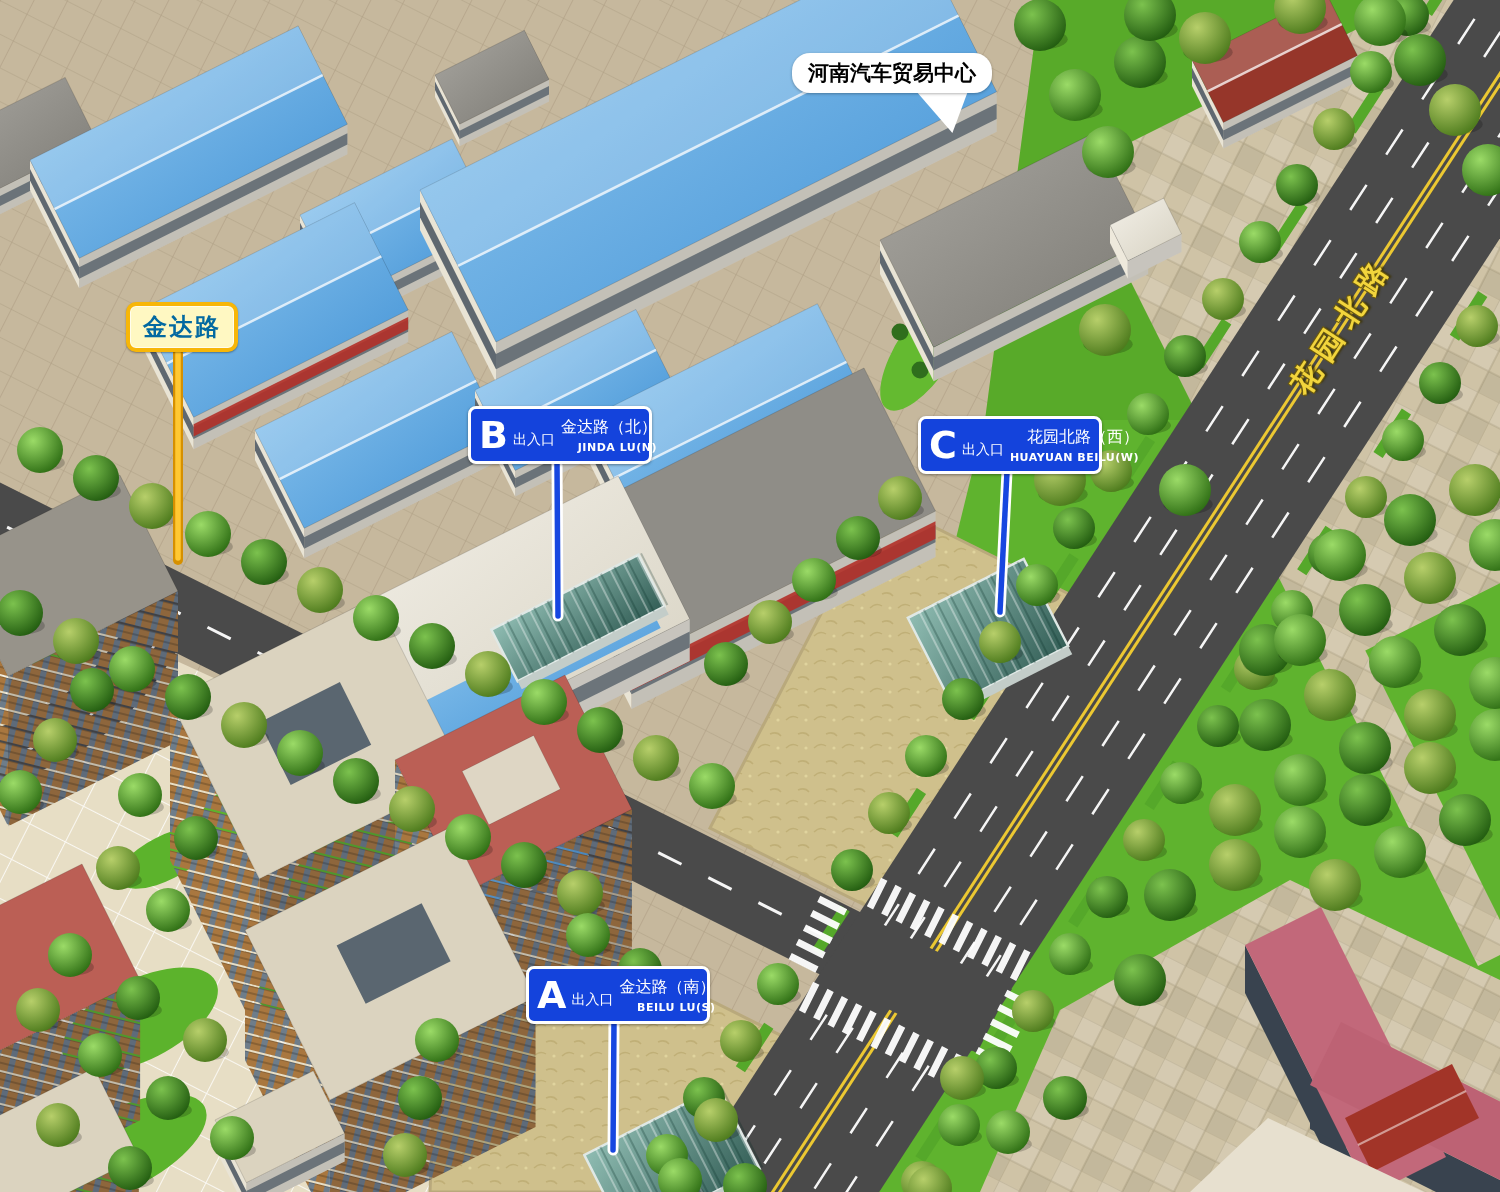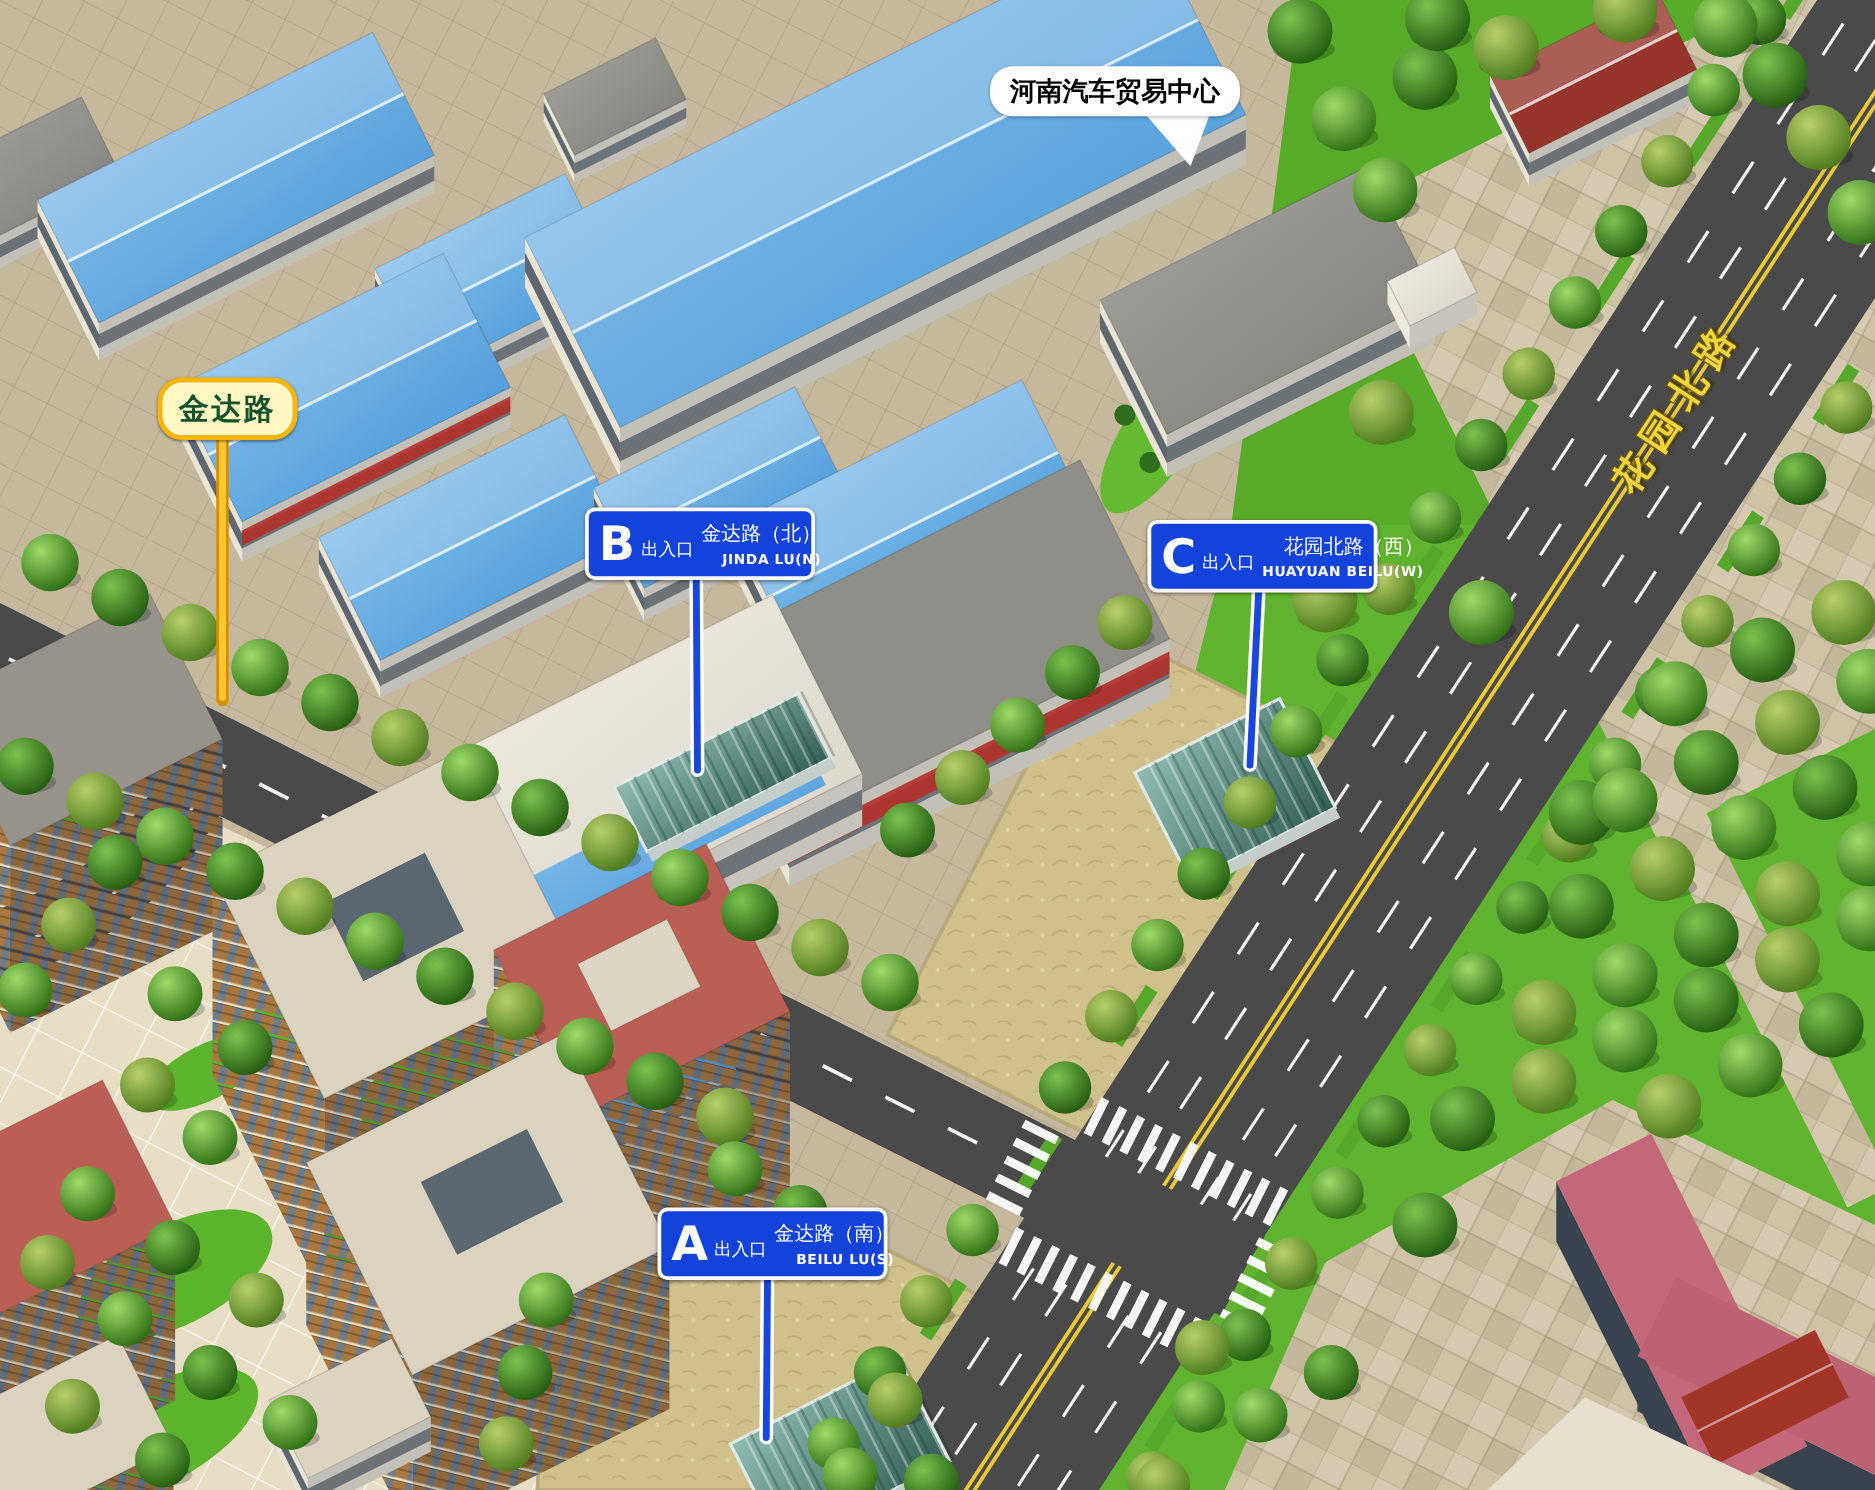--- a/index.html
+++ b/index.html
@@ -5,22 +5,22 @@
   html,body{margin:0;padding:0;background:#222;}
   #stage{position:relative;width:1500px;height:1192px;overflow:hidden;
          font-family:"DejaVu Sans","Liberation Sans",sans-serif;background:#c6b89d;}
   #scene{position:absolute;left:0;top:0;}
   .callout{position:absolute;left:792px;top:53px;width:200px;height:40px;background:var(--callout-bg,#fff);
     border-radius:18px;display:flex;align-items:center;justify-content:center;font-size:21px;font-weight:600;
     color:#000;box-shadow:0 1px 3px rgba(0,0,0,.3);z-index:6;}
   .callout-tail{position:absolute;left:916px;top:91px;width:52px;height:42px;background:var(--callout-bg,#fff);
     clip-path:polygon(0 0,100% 0,70% 100%);z-index:5;}
   .ysign{position:absolute;left:126px;top:302px;width:104px;height:42px;background:var(--sign-yellow-fill,#fff8c2);
-    border:4px solid var(--sign-yellow-border,#f7b608);border-radius:20px;display:flex;align-items:center;
-    justify-content:center;font-size:24px;font-weight:bold;color:#14532d;letter-spacing:2px;z-index:6;
+    border:4px solid var(--sign-yellow-border,#f7b608);border-radius:10px;display:flex;align-items:center;
+    justify-content:center;font-size:24px;font-weight:bold;color:#0369a1;letter-spacing:2px;z-index:6;
     box-shadow:0 1px 2px rgba(0,0,0,.35), inset 0 0 0 1px rgba(255,255,255,.7);font-family:Liberation Mono, monospace;}
   .esign{position:absolute;display:flex;align-items:center;gap:6px;background:var(--sign-blue,#1443dc);
     border:3px solid #fff;border-radius:8px;color:#fff;width:184px;height:58px;box-sizing:border-box;
     padding:4px 8px;box-shadow:0 1px 3px rgba(0,0,0,.4);z-index:6;}
   .esign .lft{display:flex;align-items:flex-end;gap:5px;}
   .esign .letter{font-size:38px;font-weight:bold;line-height:.95;}
   .esign .gate{font-size:14px;padding-bottom:4px;white-space:nowrap;}
   .esign .rgt{flex:1;display:flex;flex-direction:column;align-items:flex-end;justify-content:center;gap:3px;}
   .esign .cn{font-size:16px;white-space:nowrap;}
   .esign .en{font-size:11px;font-weight:bold;white-space:nowrap;letter-spacing:.5px;}

